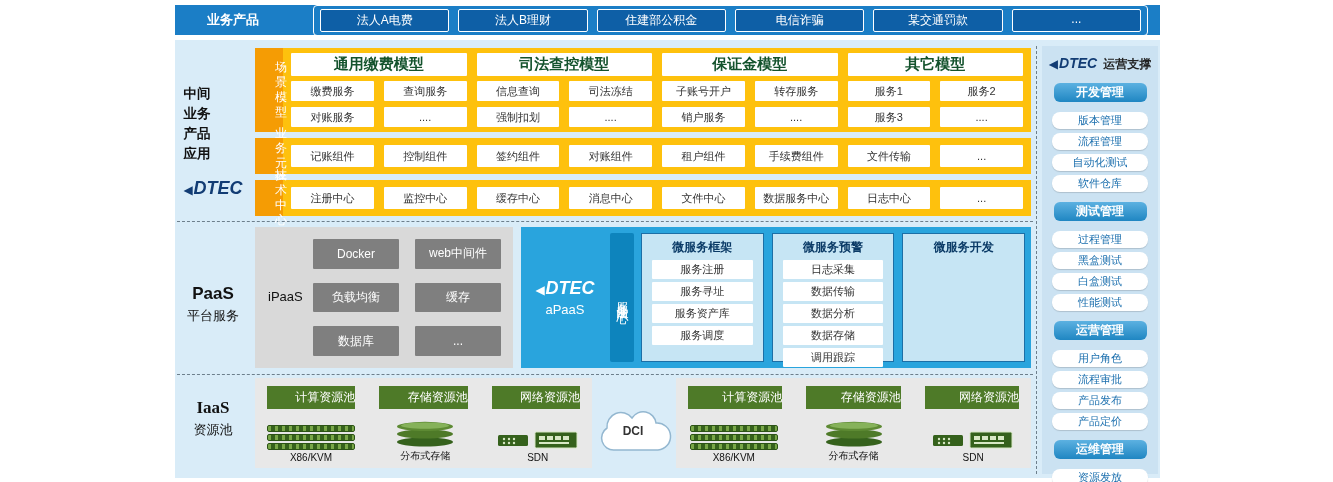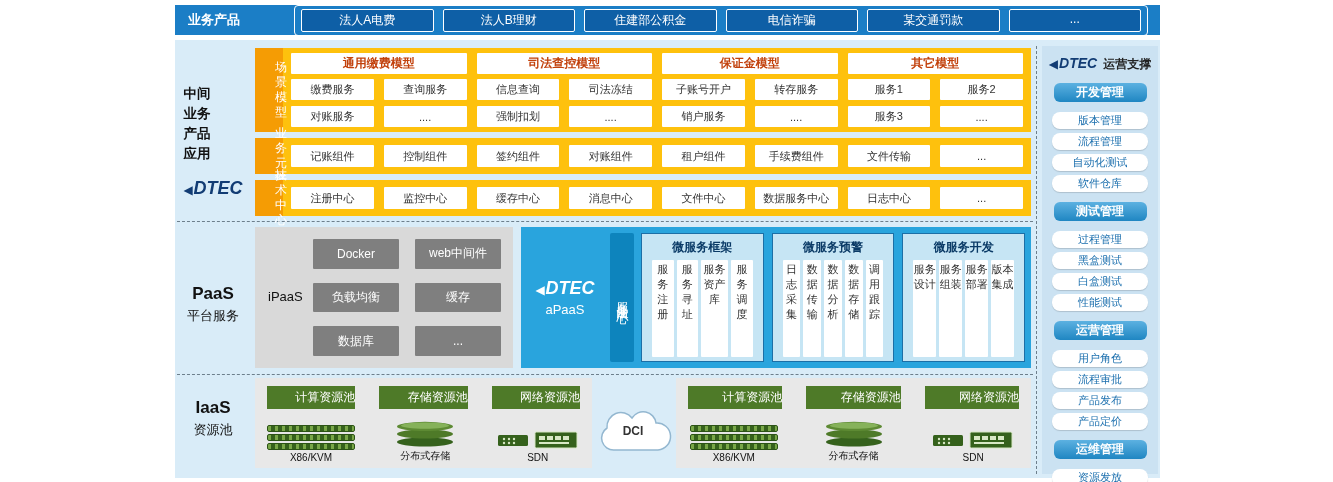--- a/index.html
+++ b/index.html
@@ -2,66 +2,66 @@
 <html><head>
 <meta charset="utf-8">
 <style>
   *{box-sizing:border-box;margin:0;padding:0;}
   body{background:#fff;font-family:"Liberation Sans","DejaVu Sans",sans-serif;}
   .stage{position:relative;width:1333px;height:482px;background:#fff;overflow:hidden;}
   .preline{white-space:pre-line;}
 
   
   .topbar{position:absolute;left:175px;top:5px;width:985px;height:30px;background:#1b7ec6;display:flex;align-items:center;}
-  .topbar-label{color:#fff;font-size:13px;font-weight:bold;margin-left:13px;width:56px;}
+  .topbar-label{color:#fff;font-size:13px;font-weight:bold;margin-left:32px;width:56px;}
   .product-strip{flex:1;margin:0 12px 0 50px;border:1px solid #fff;border-radius:4px;padding:3px 6px;display:flex;gap:9px;}
   .product-btn{flex:1;background:#0e5fa6;border:1px solid #fff;border-radius:2px;color:#fff;font-size:12px;text-align:center;padding:2px 0;white-space:nowrap;}
 
   
   .main-bg{position:absolute;left:175px;top:40px;width:985px;height:438px;background:#d9ecf8;}
   .vdash{position:absolute;left:1036px;top:46px;height:428px;border-left:1px dashed #6d7f8c;}
   .hdash{position:absolute;left:177px;width:856px;border-top:1px dashed #6d7f8c;}
   .hdash.h1{top:221px;} .hdash.h2{top:374px;}
 
   
   .mid-label{position:absolute;left:160px;top:84px;width:74px;text-align:center;font-size:13.5px;font-weight:bold;color:#111;line-height:20px;}
   .brand{font-style:italic;font-weight:bold;color:#123c74;}
   .brand .tri{font-style:normal;font-size:12px;margin-right:1px;}
   .dtec-left{position:absolute;left:174px;top:178px;width:78px;text-align:center;font-size:18px;}
   .sec-label{position:absolute;left:176px;width:74px;text-align:center;color:#111;}
   .sec-label .big{font-size:17px;font-weight:bold;}
   .sec-label .small{font-size:13px;margin-top:3px;}
-  .sec-label.paas{top:284px;} .sec-label.iaas{top:398px;}
+  .sec-label.paas{top:284px;} .sec-label.iaas{top:398px;font-family:Liberation Serif, serif;}
 
   
   .bar{position:absolute;left:255px;width:776px;background:#fec10d;display:flex;}
   .bar.b1{top:48px;height:84px;} .bar.b2{top:138px;height:36px;} .bar.b3{top:180px;height:36px;}
   .bar-tag{width:28px;background:#f59c04;color:#fff;font-size:12px;line-height:15px;display:flex;align-items:center;justify-content:center;text-align:center;padding-left:24px;}
   .scene-groups{flex:1;display:flex;gap:10px;padding:5px 8px;}
   .scene-group{flex:1;display:flex;flex-direction:column;}
-  .scene-title{background:#fff;font-size:12px;font-weight:bold;color:#c2410c;text-align:center;padding:2px 0;border-radius:1px;}
+  .scene-title{background:#fff;font-size:15px;font-weight:bold;color:#14532d;text-align:center;padding:2px 0;border-radius:1px;}
   .scene-grid{flex:1;display:grid;grid-template-columns:1fr 1fr;gap:6px 10px;margin-top:5px;}
   .scene-grid>div{background:#fff;font-size:11px;color:#333;display:flex;align-items:center;justify-content:center;border-radius:1px;}
   .bar-items{flex:1;display:flex;gap:10px;padding:7px 8px;}
   .bar-items>div{flex:1;background:#fff;font-size:11px;color:#333;display:flex;align-items:center;justify-content:center;white-space:nowrap;border-radius:1px;}
 
   
   .ipaas{position:absolute;left:255px;top:227px;width:258px;height:141px;background:#d9d9d9;}
   .ipaas-label{position:absolute;left:13px;top:62px;font-size:13px;color:#111;}
   .ipaas-grid{position:absolute;left:58px;top:12px;right:12px;bottom:12px;display:grid;grid-template-columns:1fr 1fr;gap:14px 16px;}
   .ipaas-grid>div{background:#7f7f7f;color:#fff;font-size:12px;display:flex;align-items:center;justify-content:center;border-radius:1px;}
   .apaas{position:absolute;left:521px;top:227px;width:510px;height:141px;background:#29a4dd;display:flex;gap:7px;padding:6px;}
   .apaas-brand{width:76px;display:flex;flex-direction:column;align-items:center;justify-content:center;color:#fff;}
   .apaas-brand .brand{color:#fff;font-size:18px;}
   .apaas-brand .sub{font-size:13px;margin-top:3px;}
   .apaas-tab{width:24px;background:#0d84bd;color:#fff;font-size:12px;display:flex;align-items:center;justify-content:center;writing-mode:vertical-rl;text-orientation:upright;letter-spacing:2px;border-radius:2px;}
   .apaas-panels{flex:1;display:flex;gap:8px;}
   .panel{flex:1;background:#c6e5f4;border:1px solid #1c6fa6;display:flex;flex-direction:column;padding:4px 10px;}
   .panel-title{font-size:12px;font-weight:bold;color:#0a3a66;text-align:center;margin:1px 0 4px;}
-  .panel-items{flex:1;display:flex;flex-direction:row;justify-content:flex-start;gap:3px;}
+  .panel-items{flex:1;display:flex;flex-direction:column;justify-content:flex-start;gap:3px;}
   .panel-items>div{background:#fff;color:#333;font-size:11px;text-align:center;padding:2px 0;border-radius:1px;}
 
   
   .iaas-box{position:absolute;top:378px;height:90px;background:#e8e8e8;padding:8px 12px 5px;display:flex;flex-direction:column;}
   .iaas-box.c1{left:255px;width:337px;} .iaas-box.c2{left:676px;width:355px;}
   .pool-row{display:flex;gap:24px;}
   .pool-row>div{flex:1;background:#4e7a28;color:#fff;font-size:12px;text-align:right;padding:3px 0;}
   .icon-row{flex:1;display:flex;gap:28px;margin-top:5px;}
   .icon-cell{flex:1;display:flex;flex-direction:column;align-items:center;justify-content:flex-end;}
   .icon-label{font-size:10px;color:#111;margin-top:2px;}
@@ -225,26 +225,20 @@
         <div class="panel-items">
             <div>日志采集</div>
             <div>数据传输</div>
             <div>数据分析</div>
             <div>数据存储</div>
             <div>调用跟踪</div>
           </div>
       </div>
       <div class="panel">
         <div class="panel-title">微服务开发</div>
-        <div class="panel-items">
-            <div>服务设计</div>
-            <div>服务组装</div>
-            <div>服务部署</div>
-            <div>版本集成</div>
-          </div>
       </div>
     </div>
   </div>
 
   <div class="iaas-box c1">
     <div class="pool-row">
         <div>计算资源池</div>
         <div>存储资源池</div>
         <div>网络资源池</div>
       </div>

